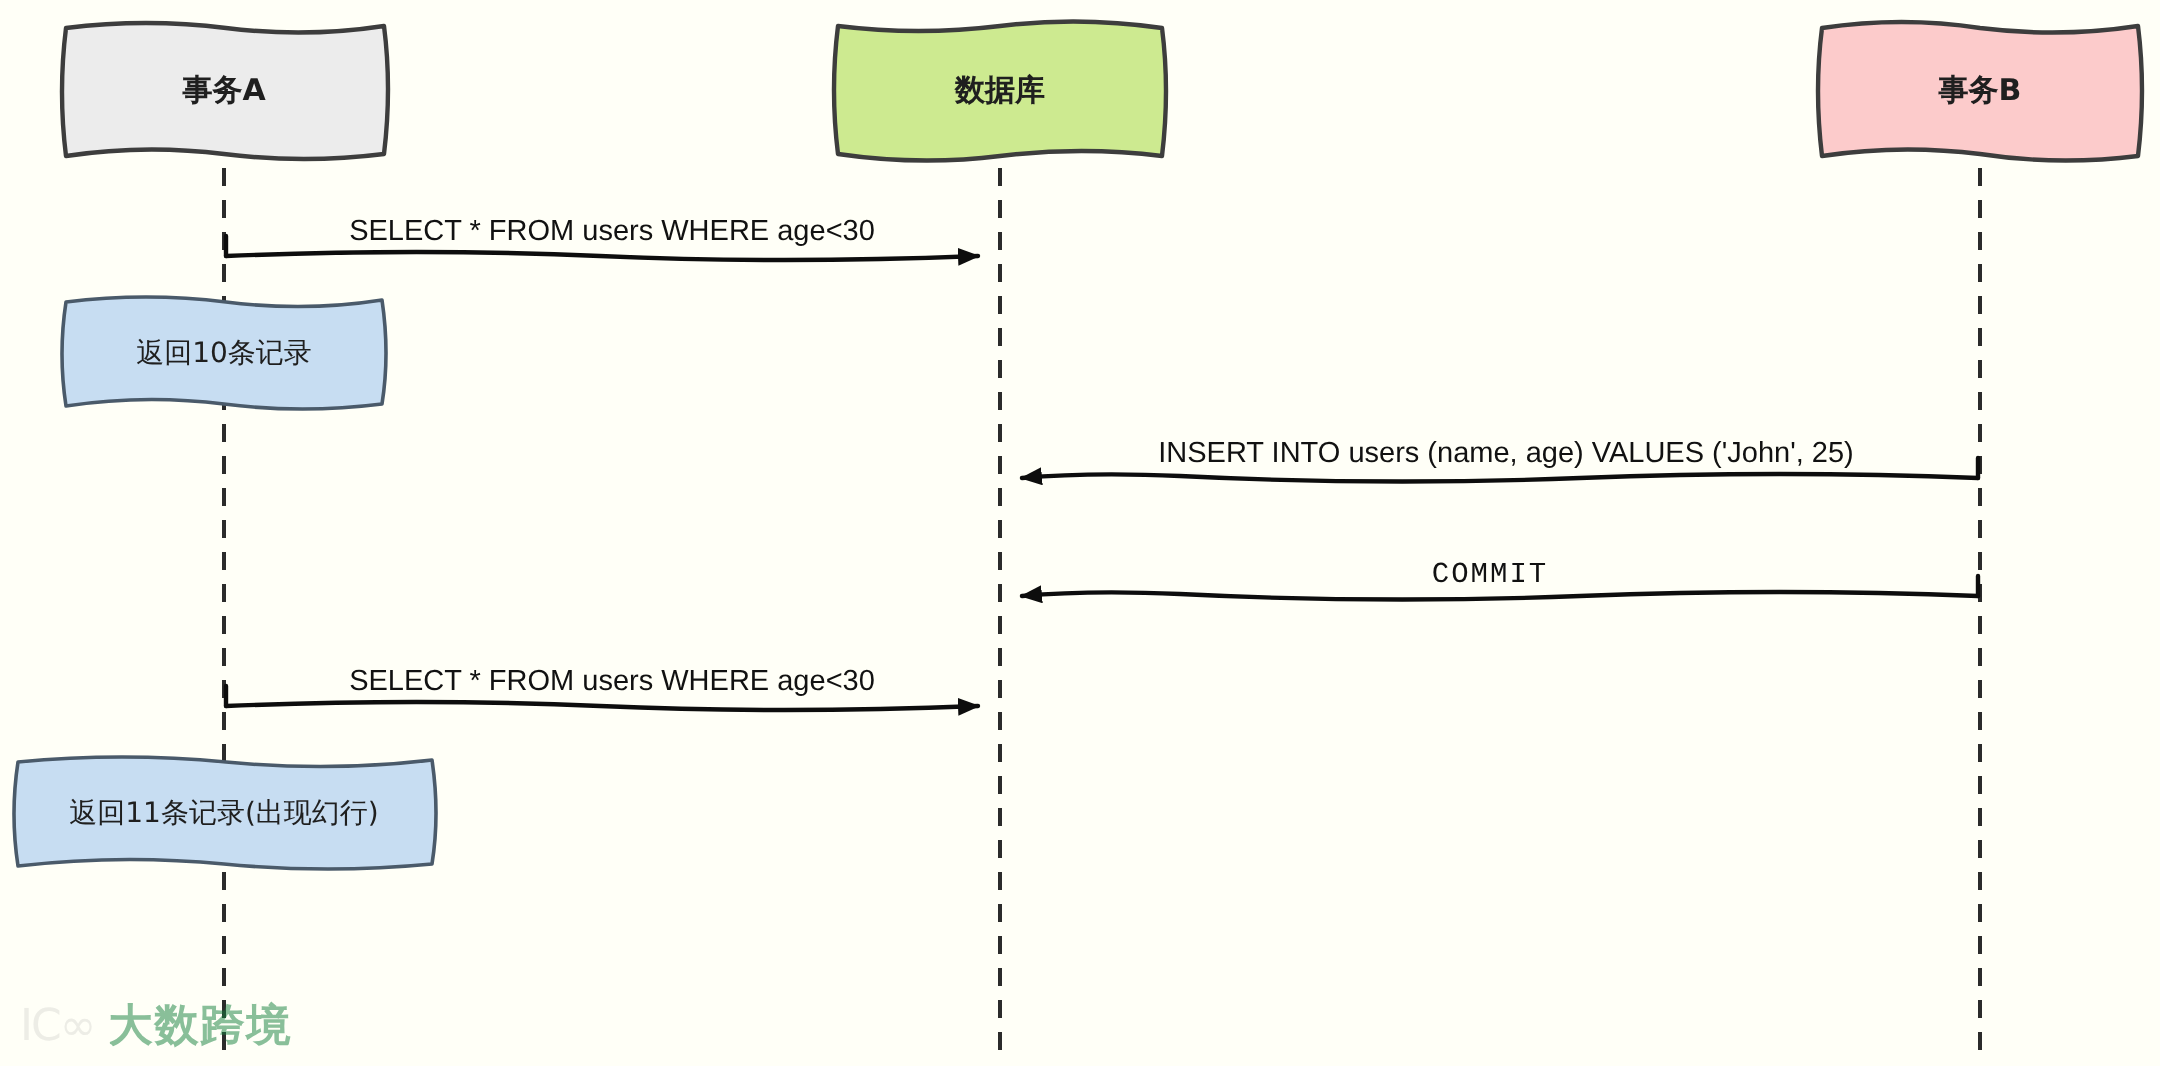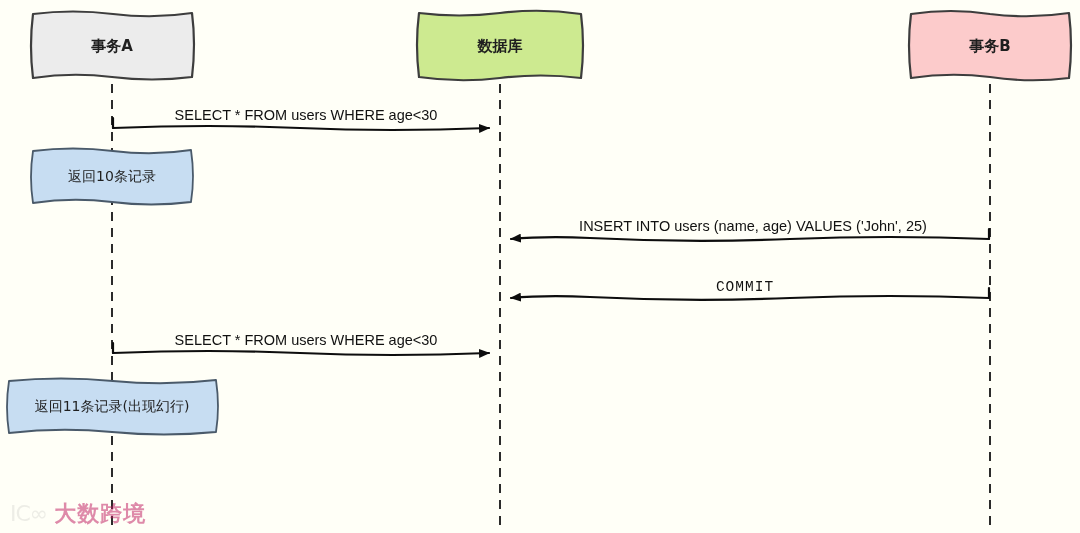--- a/index.html
+++ b/index.html
@@ -91,21 +91,21 @@
   }
   #watermark .wm-mark {
     font-size: 22px;
     color: #dcdcd6;
     font-family: "DejaVu Sans", sans-serif;
     letter-spacing: -1px;
     line-height: 1;
   }
   #watermark .wm-text {
     font-size: 22px;
-    color: #be185d;
+    color: #15803d;
     font-family: "DejaVu Sans", sans-serif;
     font-weight: 700;
     letter-spacing: 1px;
     line-height: 1;
   }
 </style>
 </head>
 <body>
 
 <div id="canvas">

